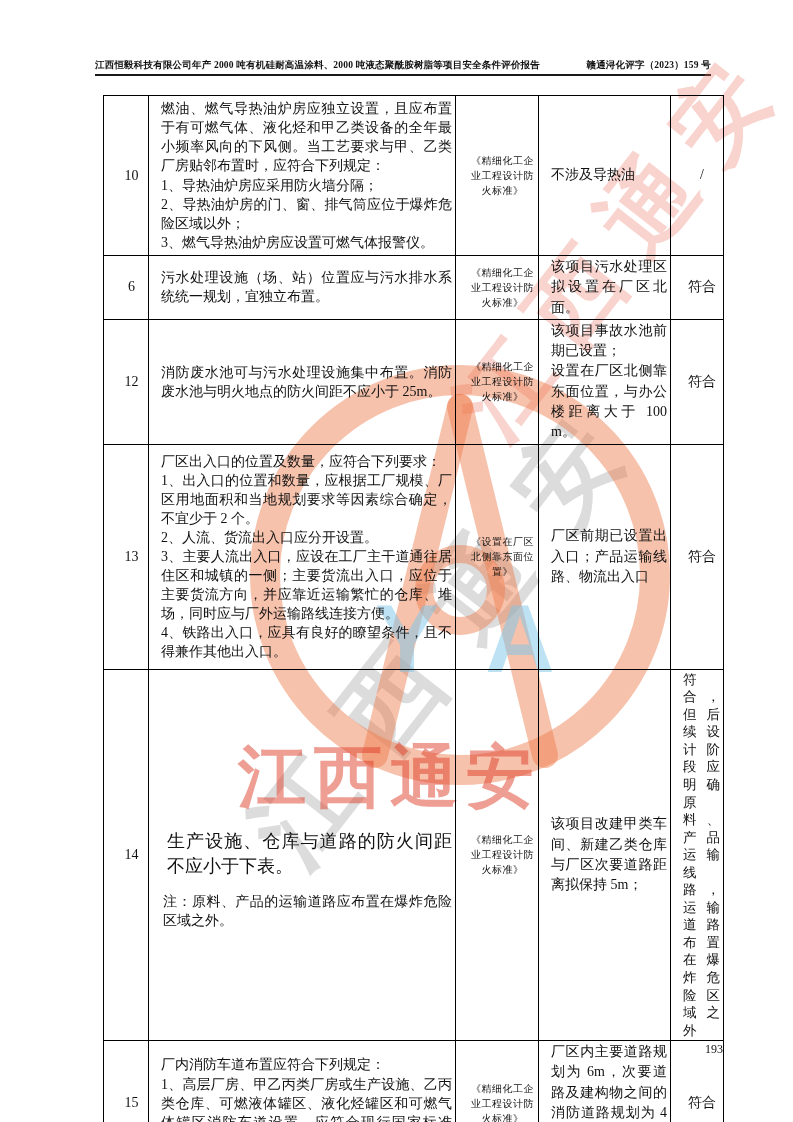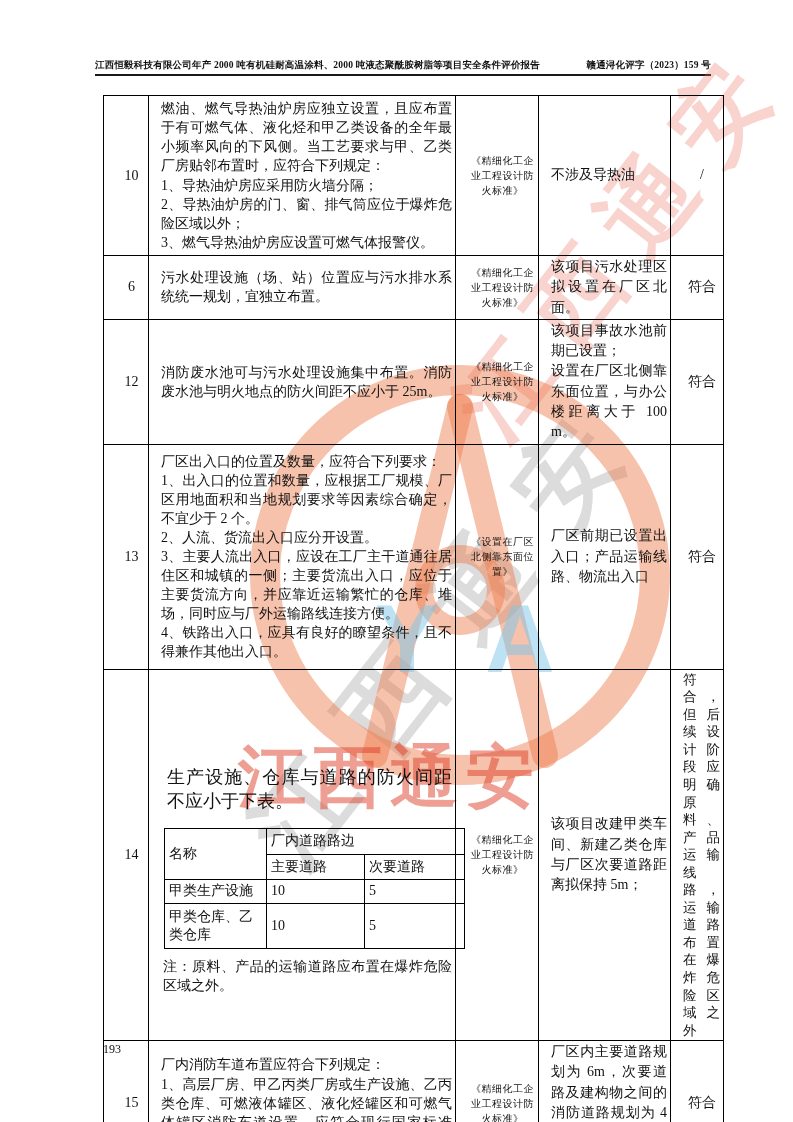--- a/index.html
+++ b/index.html
@@ -76,21 +76,21 @@
   .inner-table td{
     border:1.5px solid #000;font-size:14px;line-height:1.3;
     padding:1px 4px;vertical-align:middle;text-align:left;background:transparent;
   }
   tr.it-h1{height:26px;} tr.it-h2{height:25px;}
   tr.it-r1{height:24px;} tr.it-r2{height:45px;}
   .r14-note{margin:8px 0 0 2px;font-size:14px;line-height:1.36;text-align:justify;}
   
   .page-footer{
     position:absolute;left:103px;top:1042px;width:620px;
-    text-align:left;font-size:12px;z-index:2;
+    text-align:right;font-size:12px;z-index:2;
   }
 </style>
 </head>
 <body>
 
 <div class="page">
 
   <div class="doc-header">
     <span>江西恒毅科技有限公司年产 2000 吨有机硅耐高温涂料、2000 吨液态聚酰胺树脂等项目安全条件评价报告</span>
     <span>赣通浔化评字（2023）159 号</span>
@@ -156,47 +156,20 @@
 4、铁路出入口，应具有良好的瞭望条件，且不得兼作其他出入口。</td>
       <td class="c-std">《设置在厂区北侧靠东面位置》</td>
       <td class="c-sit">厂区前期已设置出入口；产品运输线路、物流出入口</td>
       <td class="c-con">符合</td>
     </tr>
 
     <tr class="r14">
       <td class="c-no">14</td>
       <td class="c-content c-r14">
         <div class="r14-intro">生产设施、仓库与道路的防火间距不应小于下表。</div>
-        <table class="inner-table">
-          <colgroup>
-                <col style="width:102px">
-                <col style="width:98px">
-                <col style="width:100px">
-              </colgroup>
-          <tbody>
-                <tr class="it-h1">
-            <td rowspan="2">名称</td>
-            <td colspan="2">厂内道路路边</td>
-          </tr>
-          <tr class="it-h2">
-            <td>主要道路</td>
-            <td>次要道路</td>
-          </tr>
-          <tr class="it-r1">
-            <td>甲类生产设施</td>
-            <td>10</td>
-            <td>5</td>
-          </tr>
-          <tr class="it-r2">
-            <td>甲类仓库、乙类仓库</td>
-            <td>10</td>
-            <td>5</td>
-          </tr>
-        </tbody>
-            </table>
         <div class="r14-note">注：原料、产品的运输道路应布置在爆炸危险区域之外。</div>
       </td>
       <td class="c-std">《精细化工企业工程设计防火标准》</td>
       <td class="c-sit">该项目改建甲类车间、新建乙类仓库与厂区次要道路距离拟保持 5m；</td>
       <td class="c-con c-con-justify">符合，但后续设计阶段应明确原料、产品运输线路，运输道路布置在爆炸危险区域之外</td>
     </tr>
 
     <tr class="r15">
       <td class="c-no">15</td>
       <td class="c-content">厂内消防车道布置应符合下列规定：

